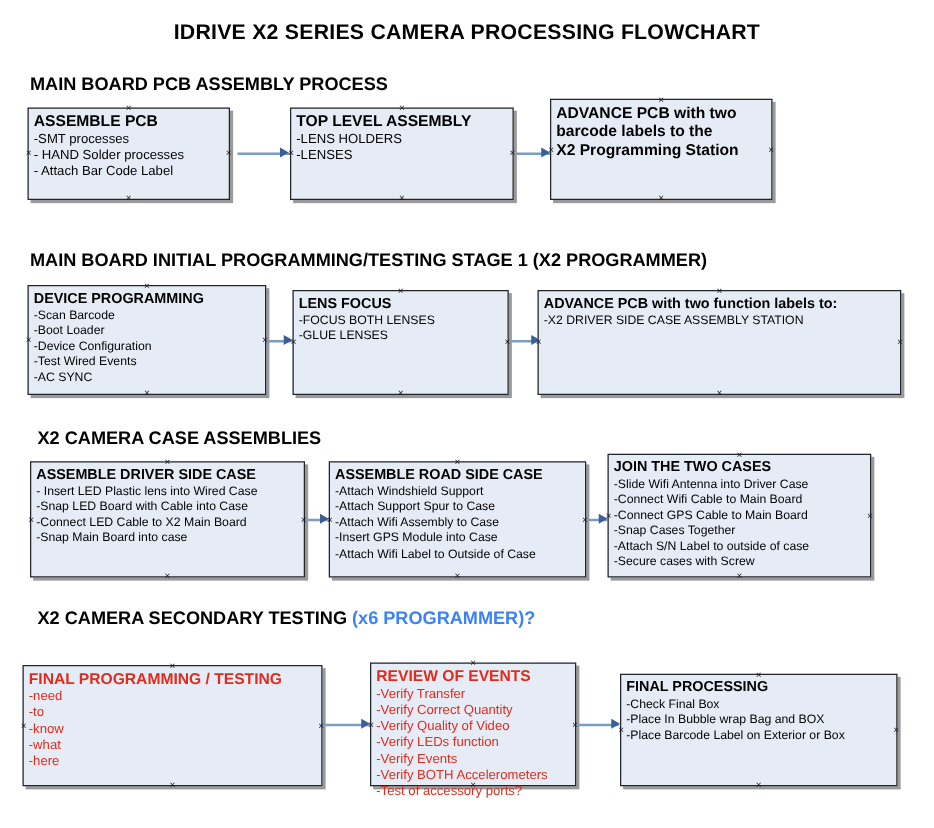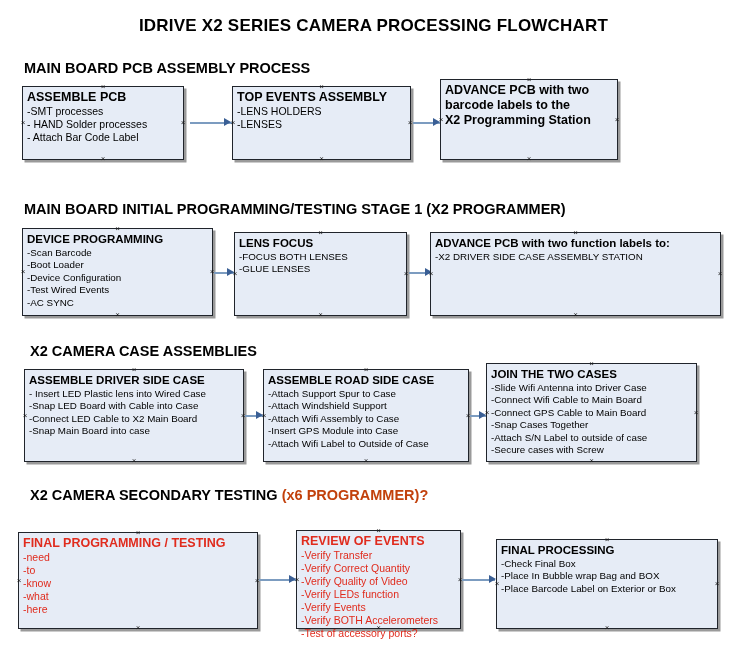--- a/index.html
+++ b/index.html
@@ -11,21 +11,21 @@
   #canvas{position:absolute;left:0;top:0;width:747px;height:540px;}
 
   .title{
     position:absolute;left:0;top:16px;width:747px;text-align:center;
     font-size:17px;font-weight:bold;letter-spacing:.2px;
   }
 
   .section-head{
     position:absolute;font-size:14.5px;font-weight:bold;white-space:nowrap;
   }
-  .section-head .red{color:#c2410c;}
+  .section-head .red{color:#3b82f6;}
 
   
   .box{
     position:absolute;
     background:#e6ecf6;
     border:1.3px solid #20242b;
     box-shadow:2.5px 2.5px 0 0 #9a9a9a;
     box-sizing:border-box;
     padding:3px 4px 2px 4px;
     overflow:visible;
@@ -78,21 +78,21 @@
     <span class="hx" style="left:50%;top:0;">×</span>
     <span class="hx" style="left:50%;top:100%;">×</span>
     <span class="hx" style="left:0;top:50%;">×</span>
     <span class="hx" style="left:100%;top:50%;">×</span>
   </div>
 
   <div class="conn" style="left:190px;top:122px;width:42px;"></div>
   <div class="arrowhead" style="left:224px;top:118px;"></div>
 
   <div class="box" style="left:232px;top:86px;width:179px;height:74px;">
-    <div class="bt">TOP EVENTS ASSEMBLY</div>
+    <div class="bt">TOP LEVEL ASSEMBLY</div>
     <div class="bl">-LENS HOLDERS</div>
     <div class="bl">-LENSES</div>
     <span class="hx" style="left:50%;top:0;">×</span>
     <span class="hx" style="left:50%;top:100%;">×</span>
     <span class="hx" style="left:0;top:50%;">×</span>
     <span class="hx" style="left:100%;top:50%;">×</span>
   </div>
 
   <div class="conn" style="left:413px;top:122px;width:27px;"></div>
   <div class="arrowhead" style="left:433px;top:118px;"></div>
@@ -163,22 +163,22 @@
     <span class="hx" style="left:50%;top:100%;">×</span>
     <span class="hx" style="left:0;top:50%;">×</span>
     <span class="hx" style="left:100%;top:50%;">×</span>
   </div>
 
   <div class="conn" style="left:245px;top:415px;width:18px;"></div>
   <div class="arrowhead" style="left:256px;top:411px;"></div>
 
   <div class="box small" style="left:263px;top:369px;width:206px;height:93px;">
     <div class="bt">ASSEMBLE ROAD SIDE CASE</div>
+    <div class="bl">-Attach Windshield Support</div>
     <div class="bl">-Attach Support Spur to Case</div>
-    <div class="bl">-Attach Windshield Support</div>
     <div class="bl">-Attach Wifi Assembly to Case</div>
     <div class="bl">-Insert GPS Module into Case</div>
     <div class="bl">-Attach Wifi Label to Outside of Case</div>
     <span class="hx" style="left:50%;top:0;">×</span>
     <span class="hx" style="left:50%;top:100%;">×</span>
     <span class="hx" style="left:0;top:50%;">×</span>
     <span class="hx" style="left:100%;top:50%;">×</span>
   </div>
 
   <div class="conn" style="left:470px;top:415px;width:16px;"></div>

